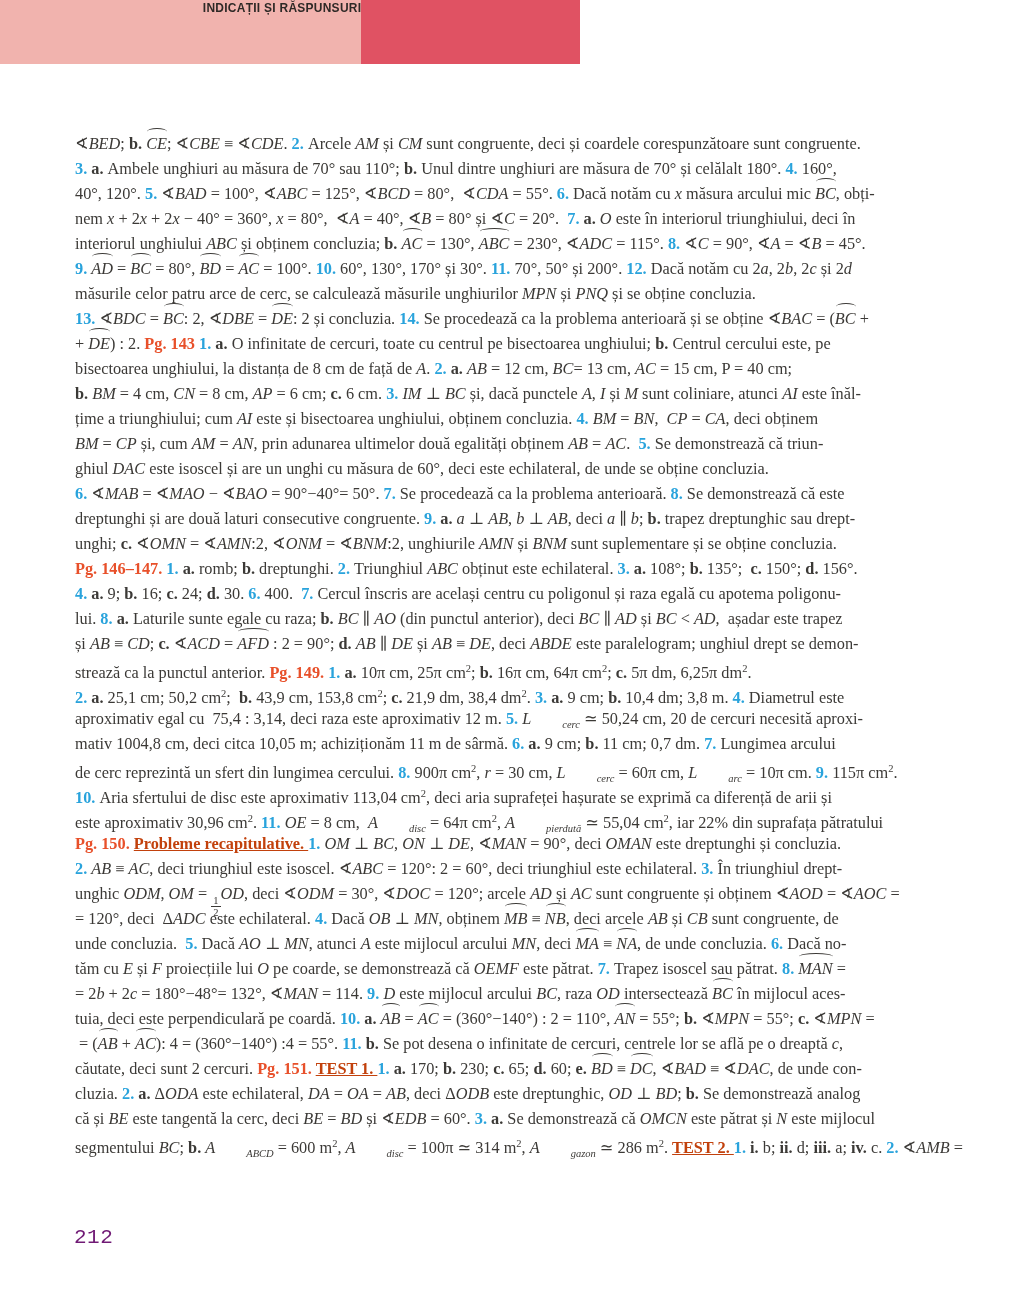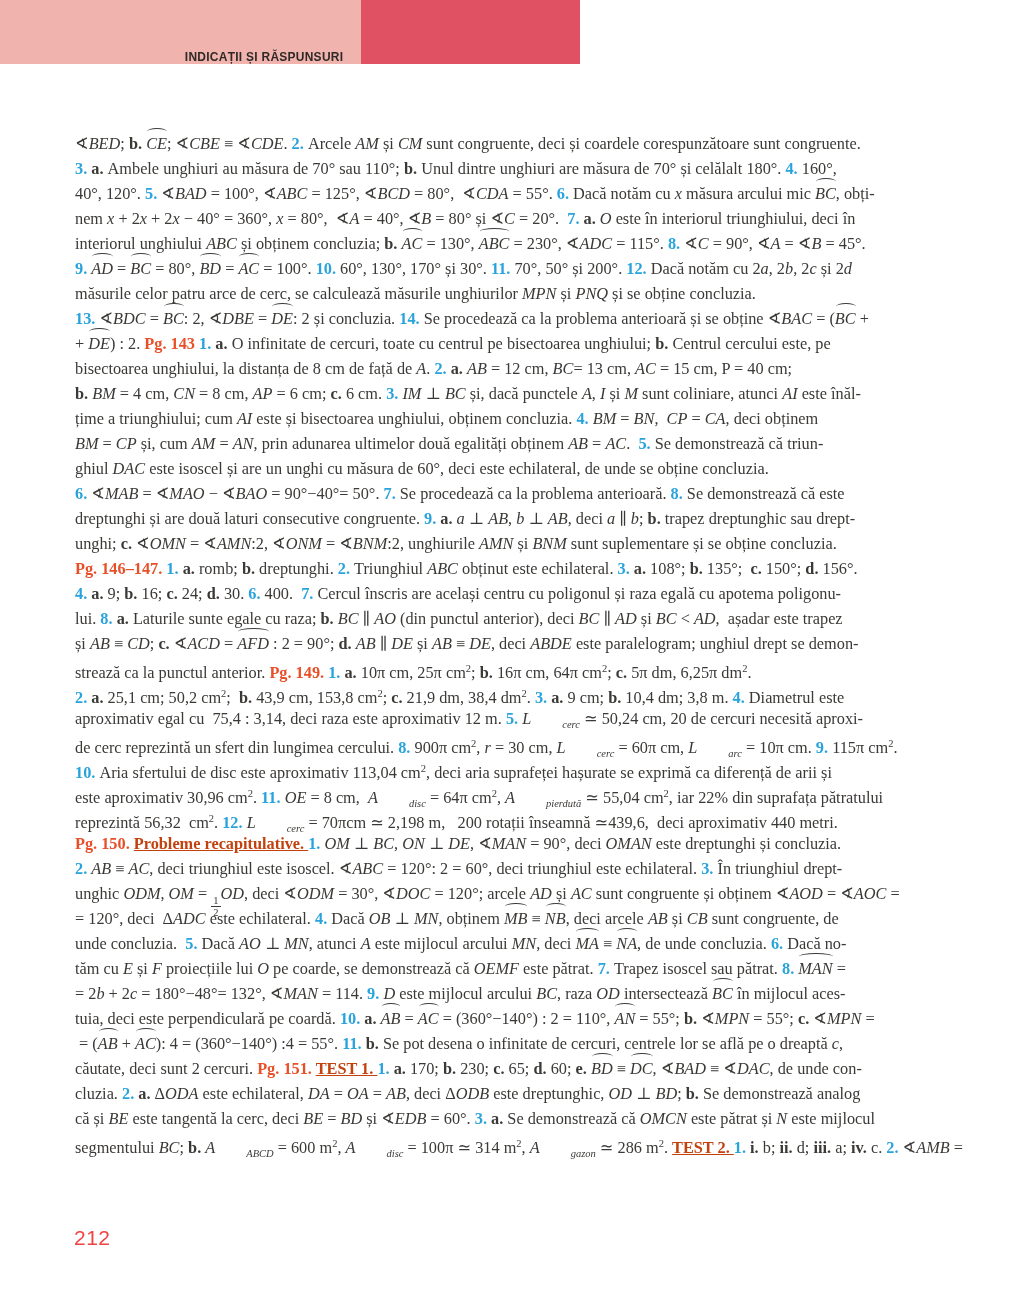--- a/index.html
+++ b/index.html
@@ -4,22 +4,22 @@
 <style>
   html,body{margin:0;padding:0;}
   body{
     width:1024px;height:1298px;position:relative;background:#ffffff;
     font-family:"Liberation Serif","DejaVu Serif",serif;
     -webkit-font-smoothing:antialiased;
   }
   .header-band{
     position:absolute;top:0;left:0;width:361px;height:64px;
     background:#f1b3ae;
-    display:flex;align-items:flex-end;justify-content:flex-end;
-    padding-right:18px;box-sizing:border-box;
+    display:flex;align-items:flex-start;justify-content:flex-end;
+    box-sizing:border-box;
   }
   .header-accent{
     position:absolute;top:0;left:361px;width:219px;height:64px;
     background:#e05263;
   }
   .header-title{
     font-family:"Liberation Sans","DejaVu Sans",sans-serif;
     font-weight:bold;font-size:13px;letter-spacing:.3px;color:#2e2926;
     transform:scaleX(.92);transform-origin:right center;
     white-space:nowrap;
@@ -40,22 +40,22 @@
     content:'';position:absolute;left:1px;right:0px;top:-3px;height:6px;
     border-top:1.4px solid #3b3936;border-radius:100% 100% 0 0;
   }
   .seg-s{font-style:italic;font-size:10.5px;vertical-align:-4px;letter-spacing:0;margin-left:31px;}
   .seg-u{font-size:10.5px;vertical-align:6px;}
   .seg-f{display:inline-flex;flex-direction:column;align-items:center;
     font-size:10.5px;line-height:1.05;vertical-align:-5px;}
   .seg-f .fr-n{border-bottom:1px solid #3b3936;padding:0 2px;}
   .page-number{
     position:absolute;left:74px;top:1226px;
-    font-family:Liberation Sans, sans-serif;
-    font-size:21px;color:#ef4444;letter-spacing:.5px;
+    font-family:Liberation Mono, monospace;
+    font-size:21px;color:#701a75;letter-spacing:.5px;
   }
 </style>
 </head>
 <body>
 
 <div class="header-band">
   <span class="header-title">INDICAȚII ȘI RĂSPUNSURI</span>
 </div>
 <div class="header-accent"></div>
 
@@ -77,24 +77,24 @@
     <div class="line"><span class="seg-n">6. </span><span class="seg-r">∢</span><span class="seg-i">MAB</span><span class="seg-r"> = ∢</span><span class="seg-i">MAO</span><span class="seg-r"> − ∢</span><span class="seg-i">BAO</span><span class="seg-r"> = 90°−40°= 50°. </span><span class="seg-n">7. </span><span class="seg-r">Se procedează ca la problema anterioară. </span><span class="seg-n">8. </span><span class="seg-r">Se demonstrează că este</span></div>
     <div class="line"><span class="seg-r">dreptunghi și are două laturi consecutive congruente. </span><span class="seg-n">9. </span><span class="seg-b">a. </span><span class="seg-i">a</span><span class="seg-r"> ⊥ </span><span class="seg-i">AB</span><span class="seg-r">, </span><span class="seg-i">b</span><span class="seg-r"> ⊥ </span><span class="seg-i">AB</span><span class="seg-r">, deci </span><span class="seg-i">a</span><span class="seg-r"> ∥ </span><span class="seg-i">b</span><span class="seg-r">; </span><span class="seg-b">b. </span><span class="seg-r">trapez dreptunghic sau drept-</span></div>
     <div class="line"><span class="seg-r">unghi; </span><span class="seg-b">c. </span><span class="seg-r">∢</span><span class="seg-i">OMN</span><span class="seg-r"> = ∢</span><span class="seg-i">AMN</span><span class="seg-r">:2, ∢</span><span class="seg-i">ONM</span><span class="seg-r"> = ∢</span><span class="seg-i">BNM</span><span class="seg-r">:2, unghiurile </span><span class="seg-i">AMN</span><span class="seg-r"> și </span><span class="seg-i">BNM</span><span class="seg-r"> sunt suplementare și se obține concluzia.</span></div>
     <div class="line"><span class="seg-p">Pg. 146–147. </span><span class="seg-n">1. </span><span class="seg-b">a. </span><span class="seg-r">romb; </span><span class="seg-b">b. </span><span class="seg-r">dreptunghi. </span><span class="seg-n">2. </span><span class="seg-r">Triunghiul </span><span class="seg-i">ABC</span><span class="seg-r"> obținut este echilateral. </span><span class="seg-n">3. </span><span class="seg-b">a. </span><span class="seg-r">108°; </span><span class="seg-b">b. </span><span class="seg-r">135°;  </span><span class="seg-b">c. </span><span class="seg-r">150°; </span><span class="seg-b">d. </span><span class="seg-r">156°.</span></div>
     <div class="line"><span class="seg-n">4. </span><span class="seg-b">a. </span><span class="seg-r">9; </span><span class="seg-b">b. </span><span class="seg-r">16; </span><span class="seg-b">c. </span><span class="seg-r">24; </span><span class="seg-b">d. </span><span class="seg-r">30. </span><span class="seg-n">6. </span><span class="seg-r">400.  </span><span class="seg-n">7. </span><span class="seg-r">Cercul înscris are același centru cu poligonul și raza egală cu apotema poligonu-</span></div>
     <div class="line"><span class="seg-r">lui. </span><span class="seg-n">8. </span><span class="seg-b">a. </span><span class="seg-r">Laturile sunte egale cu raza; </span><span class="seg-b">b. </span><span class="seg-i">BC</span><span class="seg-r"> ∥ </span><span class="seg-i">AO</span><span class="seg-r"> (din punctul anterior), deci </span><span class="seg-i">BC</span><span class="seg-r"> ∥ </span><span class="seg-i">AD</span><span class="seg-r"> și </span><span class="seg-i">BC</span><span class="seg-r"> &lt; </span><span class="seg-i">AD</span><span class="seg-r">,  așadar este trapez</span></div>
     <div class="line"><span class="seg-r">și </span><span class="seg-i">AB</span><span class="seg-r"> ≡ </span><span class="seg-i">CD</span><span class="seg-r">; </span><span class="seg-b">c. </span><span class="seg-r">∢</span><span class="seg-i">ACD</span><span class="seg-r"> = </span><span class="seg-a">AFD</span><span class="seg-r"> : 2 = 90°; </span><span class="seg-b">d. </span><span class="seg-i">AB</span><span class="seg-r"> ∥ </span><span class="seg-i">DE</span><span class="seg-r"> și </span><span class="seg-i">AB</span><span class="seg-r"> ≡ </span><span class="seg-i">DE</span><span class="seg-r">, deci </span><span class="seg-i">ABDE</span><span class="seg-r"> este paralelogram; unghiul drept se demon-</span></div>
     <div class="line"><span class="seg-r">strează ca la punctul anterior. </span><span class="seg-p">Pg. 149. </span><span class="seg-n">1. </span><span class="seg-b">a. </span><span class="seg-r">10π cm, 25π cm</span><span class="seg-u">2</span><span class="seg-r">; </span><span class="seg-b">b. </span><span class="seg-r">16π cm, 64π cm</span><span class="seg-u">2</span><span class="seg-r">; </span><span class="seg-b">c. </span><span class="seg-r">5π dm, 6,25π dm</span><span class="seg-u">2</span><span class="seg-r">.</span></div>
     <div class="line"><span class="seg-n">2. </span><span class="seg-b">a. </span><span class="seg-r">25,1 cm; 50,2 cm</span><span class="seg-u">2</span><span class="seg-r">;  </span><span class="seg-b">b. </span><span class="seg-r">43,9 cm, 153,8 cm</span><span class="seg-u">2</span><span class="seg-r">; </span><span class="seg-b">c. </span><span class="seg-r">21,9 dm, 38,4 dm</span><span class="seg-u">2</span><span class="seg-r">. </span><span class="seg-n">3. </span><span class="seg-b">a. </span><span class="seg-r">9 cm; </span><span class="seg-b">b. </span><span class="seg-r">10,4 dm; 3,8 m. </span><span class="seg-n">4. </span><span class="seg-r">Diametrul este</span></div>
     <div class="line"><span class="seg-r">aproximativ egal cu  75,4 : 3,14, deci raza este aproximativ 12 m. </span><span class="seg-n">5. </span><span class="seg-i">L</span><span class="seg-s">cerc</span><span class="seg-r"> ≃ 50,24 cm, 20 de cercuri necesită aproxi-</span></div>
+    <div class="line"><span class="seg-r">mativ 1004,8 cm, deci citca 10,05 m; achiziționăm 11 m de sârmă. </span><span class="seg-n">6. </span><span class="seg-b">a. </span><span class="seg-r">9 cm; </span><span class="seg-b">b. </span><span class="seg-r">11 cm; 0,7 dm. </span><span class="seg-n">7. </span><span class="seg-r">Lungimea arcului</span></div>
     <div class="line"><span class="seg-r">de cerc reprezintă un sfert din lungimea cercului. </span><span class="seg-n">8. </span><span class="seg-r">900π cm</span><span class="seg-u">2</span><span class="seg-r">, </span><span class="seg-i">r</span><span class="seg-r"> = 30 cm, </span><span class="seg-i">L</span><span class="seg-s">cerc</span><span class="seg-r"> = 60π cm, </span><span class="seg-i">L</span><span class="seg-s">arc</span><span class="seg-r"> = 10π cm. </span><span class="seg-n">9. </span><span class="seg-r">115π cm</span><span class="seg-u">2</span><span class="seg-r">.</span></div>
     <div class="line"><span class="seg-n">10. </span><span class="seg-r">Aria sfertului de disc este aproximativ 113,04 cm</span><span class="seg-u">2</span><span class="seg-r">, deci aria suprafeței hașurate se exprimă ca diferență de arii și</span></div>
     <div class="line"><span class="seg-r">este aproximativ 30,96 cm</span><span class="seg-u">2</span><span class="seg-r">. </span><span class="seg-n">11. </span><span class="seg-i">OE</span><span class="seg-r"> = 8 cm,  </span><span class="seg-i">A</span><span class="seg-s">disc</span><span class="seg-r"> = 64π cm</span><span class="seg-u">2</span><span class="seg-r">, </span><span class="seg-i">A</span><span class="seg-s">pierdută</span><span class="seg-r"> ≃ 55,04 cm</span><span class="seg-u">2</span><span class="seg-r">, iar 22% din suprafața pătratului</span></div>
-    <div class="line"><span class="seg-r">reprezintă 56,32  cm</span><span class="seg-u">2</span><span class="seg-r">. </span><span class="seg-n">12. </span><span class="seg-i">L</span><span class="seg-s">cerc</span><span class="seg-r"> = 70πcm ≃ 2,198 m,   200 rotații înseamnă ≃439,6,  deci aproximativ 440 metri.</span></div>
     <div class="line"><span class="seg-p">Pg. 150. </span><span class="seg-B">Probleme recapitulative. </span><span class="seg-n">1. </span><span class="seg-i">OM</span><span class="seg-r"> ⊥ </span><span class="seg-i">BC</span><span class="seg-r">, </span><span class="seg-i">ON</span><span class="seg-r"> ⊥ </span><span class="seg-i">DE</span><span class="seg-r">, ∢</span><span class="seg-i">MAN</span><span class="seg-r"> = 90°, deci </span><span class="seg-i">OMAN</span><span class="seg-r"> este dreptunghi și concluzia.</span></div>
     <div class="line"><span class="seg-n">2. </span><span class="seg-i">AB</span><span class="seg-r"> ≡ </span><span class="seg-i">AC</span><span class="seg-r">, deci triunghiul este isoscel. ∢</span><span class="seg-i">ABC</span><span class="seg-r"> = 120°: 2 = 60°, deci triunghiul este echilateral. </span><span class="seg-n">3. </span><span class="seg-r">În triunghiul drept-</span></div>
     <div class="line"><span class="seg-r">unghic </span><span class="seg-i">ODM</span><span class="seg-r">, </span><span class="seg-i">OM</span><span class="seg-r"> = </span><span class="seg-f"><span class="fr-n">1</span><span>2</span></span><span class="seg-i">OD</span><span class="seg-r">, deci ∢</span><span class="seg-i">ODM</span><span class="seg-r"> = 30°, ∢</span><span class="seg-i">DOC</span><span class="seg-r"> = 120°; arcele </span><span class="seg-i">AD</span><span class="seg-r"> și </span><span class="seg-i">AC</span><span class="seg-r"> sunt congruente și obținem ∢</span><span class="seg-i">AOD</span><span class="seg-r"> = ∢</span><span class="seg-i">AOC</span><span class="seg-r"> =</span></div>
     <div class="line"><span class="seg-r">= 120°, deci  Δ</span><span class="seg-i">ADC</span><span class="seg-r"> este echilateral. </span><span class="seg-n">4. </span><span class="seg-r">Dacă </span><span class="seg-i">OB</span><span class="seg-r"> ⊥ </span><span class="seg-i">MN</span><span class="seg-r">, obținem </span><span class="seg-a">MB</span><span class="seg-r"> ≡ </span><span class="seg-a">NB</span><span class="seg-r">, deci arcele </span><span class="seg-i">AB</span><span class="seg-r"> și </span><span class="seg-i">CB</span><span class="seg-r"> sunt congruente, de</span></div>
     <div class="line"><span class="seg-r">unde concluzia.  </span><span class="seg-n">5. </span><span class="seg-r">Dacă </span><span class="seg-i">AO</span><span class="seg-r"> ⊥ </span><span class="seg-i">MN</span><span class="seg-r">, atunci </span><span class="seg-i">A</span><span class="seg-r"> este mijlocul arcului </span><span class="seg-i">MN</span><span class="seg-r">, deci </span><span class="seg-a">MA</span><span class="seg-r"> ≡ </span><span class="seg-a">NA</span><span class="seg-r">, de unde concluzia. </span><span class="seg-n">6. </span><span class="seg-r">Dacă no-</span></div>
     <div class="line"><span class="seg-r">tăm cu </span><span class="seg-i">E</span><span class="seg-r"> și </span><span class="seg-i">F</span><span class="seg-r"> proiecțiile lui </span><span class="seg-i">O</span><span class="seg-r"> pe coarde, se demonstrează că </span><span class="seg-i">OEMF</span><span class="seg-r"> este pătrat. </span><span class="seg-n">7. </span><span class="seg-r">Trapez isoscel sau pătrat. </span><span class="seg-n">8. </span><span class="seg-a">MAN</span><span class="seg-r"> =</span></div>
     <div class="line"><span class="seg-r">= 2</span><span class="seg-i">b</span><span class="seg-r"> + 2</span><span class="seg-i">c</span><span class="seg-r"> = 180°−48°= 132°, ∢</span><span class="seg-i">MAN</span><span class="seg-r"> = 114. </span><span class="seg-n">9. </span><span class="seg-i">D</span><span class="seg-r"> este mijlocul arcului </span><span class="seg-i">BC</span><span class="seg-r">, raza </span><span class="seg-i">OD</span><span class="seg-r"> intersectează </span><span class="seg-a">BC</span><span class="seg-r"> în mijlocul aces-</span></div>
     <div class="line"><span class="seg-r">tuia, deci este perpendiculară pe coardă. </span><span class="seg-n">10. </span><span class="seg-b">a. </span><span class="seg-a">AB</span><span class="seg-r"> = </span><span class="seg-a">AC</span><span class="seg-r"> = (360°−140°) : 2 = 110°, </span><span class="seg-a">AN</span><span class="seg-r"> = 55°; </span><span class="seg-b">b. </span><span class="seg-r">∢</span><span class="seg-i">MPN</span><span class="seg-r"> = 55°; </span><span class="seg-b">c. </span><span class="seg-r">∢</span><span class="seg-i">MPN</span><span class="seg-r"> =</span></div>
     <div class="line"><span class="seg-r"> = (</span><span class="seg-a">AB</span><span class="seg-r"> + </span><span class="seg-a">AC</span><span class="seg-r">): 4 = (360°−140°) :4 = 55°. </span><span class="seg-n">11. </span><span class="seg-b">b. </span><span class="seg-r">Se pot desena o infinitate de cercuri, centrele lor se află pe o dreaptă </span><span class="seg-i">c</span><span class="seg-r">,</span></div>
     <div class="line"><span class="seg-r">căutate, deci sunt 2 cercuri. </span><span class="seg-p">Pg. 151. </span><span class="seg-B">TEST 1. </span><span class="seg-n">1. </span><span class="seg-b">a. </span><span class="seg-r">170; </span><span class="seg-b">b. </span><span class="seg-r">230; </span><span class="seg-b">c. </span><span class="seg-r">65; </span><span class="seg-b">d. </span><span class="seg-r">60; </span><span class="seg-b">e. </span><span class="seg-a">BD</span><span class="seg-r"> ≡ </span><span class="seg-a">DC</span><span class="seg-r">, ∢</span><span class="seg-i">BAD</span><span class="seg-r"> ≡ ∢</span><span class="seg-i">DAC</span><span class="seg-r">, de unde con-</span></div>

